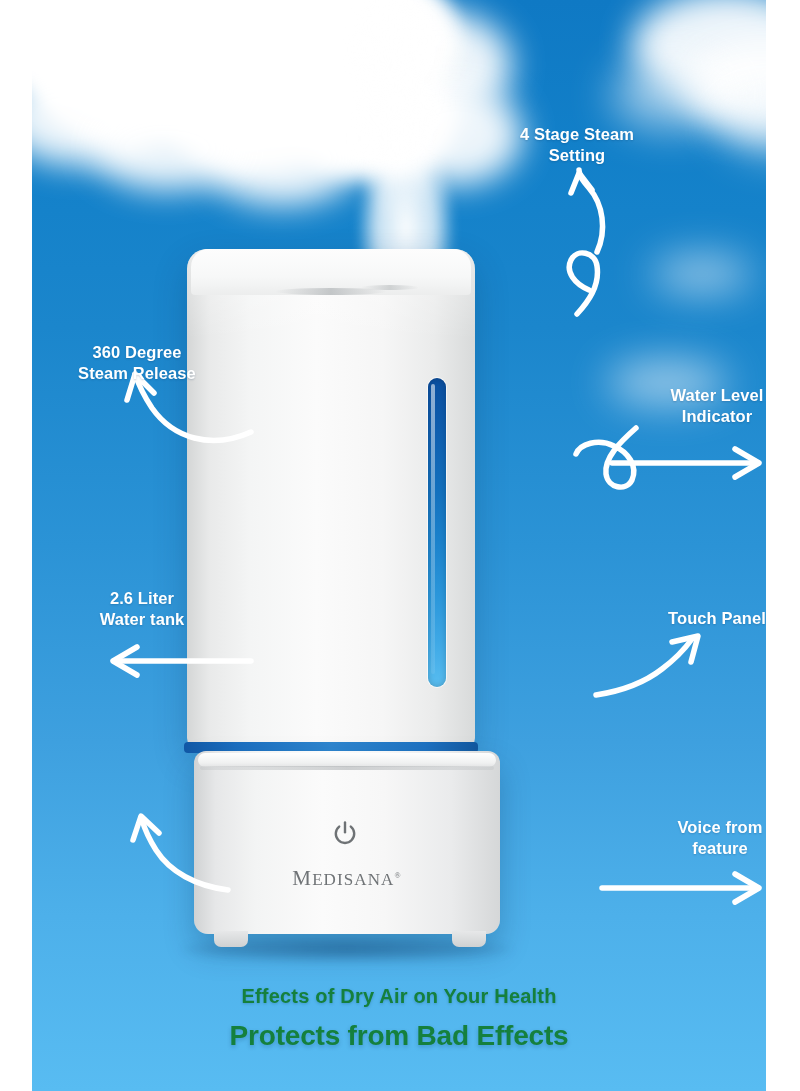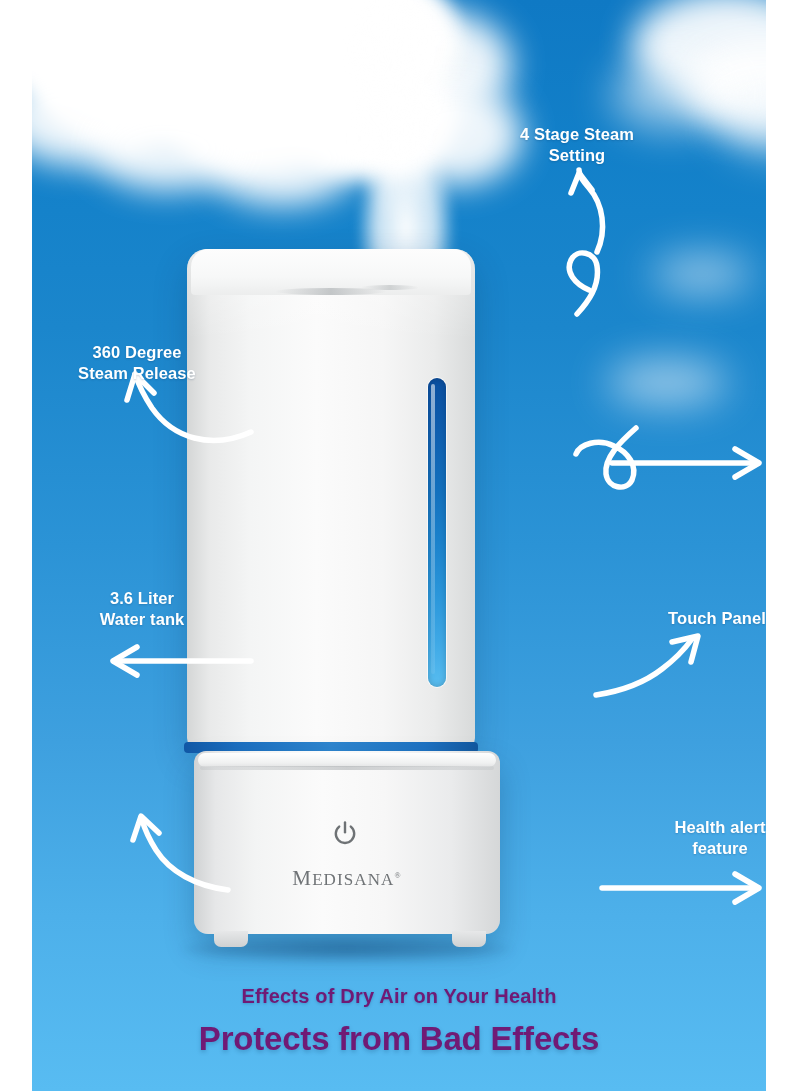--- a/index.html
+++ b/index.html
@@ -271,31 +271,31 @@
   .lbl-water-level    { left: 605px; top: 385px; width: 160px; }
   .lbl-liter          { left:  25px; top: 588px; width: 170px; }
   .lbl-touch          { left: 600px; top: 608px; width: 170px; }
   .lbl-auto           { left:  20px; top: 774px; width: 170px; }
   .lbl-voice          { left: 608px; top: 817px; width: 160px; }
 
   
   .arrows { position: absolute; left: 0; top: 0; width: 800px; height: 1091px; pointer-events: none; }
 
   
-  .footer-text { position: absolute; left: 32px; width: 734px; text-align: center; color: #701a75; }
+  .footer-text { position: absolute; left: 32px; width: 734px; text-align: center; color: #15803d; }
   .foot-sub {
     top: 985px;
     font-size: 20px;
     font-weight: bold;
     letter-spacing: .2px;
     text-shadow: 0 1px 3px rgba(0,50,95,.25);
   }
   .foot-head {
     top: 1020px;
-    font-size: 33px;
+    font-size: 28px;
     font-weight: bold;
     letter-spacing: -.2px;
     text-shadow: 0 2px 4px rgba(0,50,95,.25);
   }
 </style>
 </head>
 <body>
 
 <div class="poster">
 
@@ -391,24 +391,26 @@
           <path d="M570 888 L726 888"></path>
           <path d="M703 874 l24 14 l-24 14"></path>
         </g>
       </g>
     </svg>
 
     <div class="label lbl-steam-setting">4 Stage Steam
 Setting</div>
     <div class="label lbl-360">360 Degree
 Steam Release</div>
-    <div class="label lbl-liter">3.6 Liter
+    <div class="label lbl-water-level">Water Level
+Indicator</div>
+    <div class="label lbl-liter">2.6 Liter
 Water tank</div>
     <div class="label lbl-touch">Touch Panel</div>
-    <div class="label lbl-voice">Health alert
+    <div class="label lbl-voice">Voice from
 feature</div>
 
   </div>
 
   <div class="footer-text foot-sub">Effects of Dry Air on Your Health</div>
   <div class="footer-text foot-head">Protects from Bad Effects</div>
 
 </div>
 
 </body></html>

